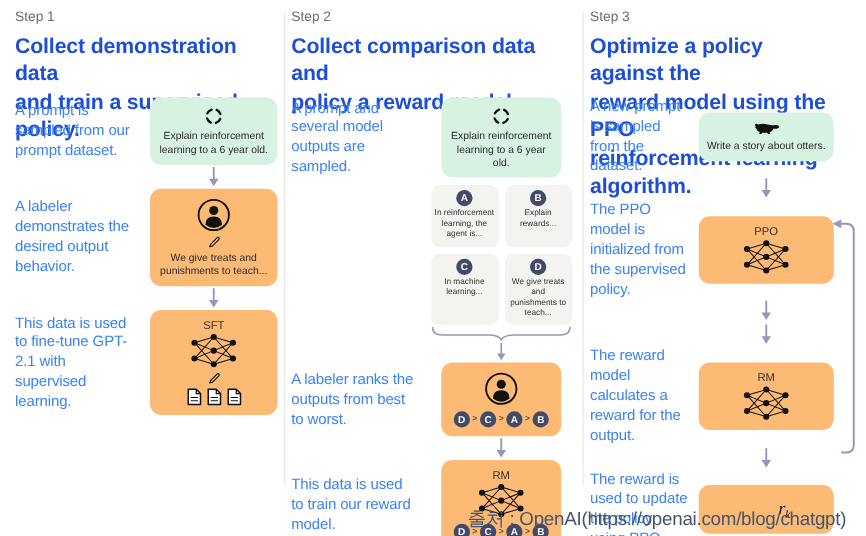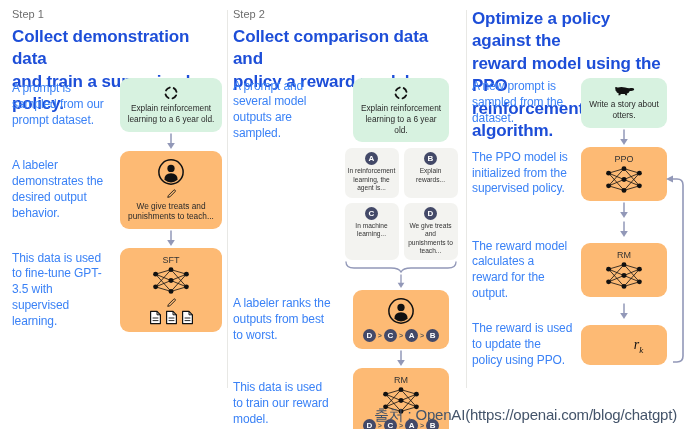--- a/index.html
+++ b/index.html
@@ -12,21 +12,21 @@
   .col2 { width:228px; }
   .col3 { flex:1; padding-right:26px; position:relative; }
   .col-header { height:70px; }
   .step-label { font-size:11px; color:#6d6d6d; margin-bottom:6px; }
   .col-heading { font-size:17px; font-weight:bold; color:#1d4ed8; line-height:1.32; white-space:pre-line; letter-spacing:-0.1px; }
   .row { display:flex; align-items:center; }
   .rowtext { flex:1; font-size:12px; line-height:1.32; color:#3b82f6; padding-right:8px; letter-spacing:-0.1px; }
   .slot { display:flex; flex-direction:column; align-items:center; justify-content:center; }
   .col1 .slot { width:102px; }
   .col2 .slot { width:120px; }
-  .col3 .slot { width:86px;justify-content:center; }
+  .col3 .slot { width:108px;justify-content:center; }
   .box { background:#fdba74; border-radius:9px; text-align:center; padding:7px 5px; width:100%; }
   .col2 .box.main { width:96px; margin:0 auto; }
   .box.green { background:#d7f2e0; }
   .box-text { font-size:8.3px; color:#2a2a2a; line-height:1.3; margin-top:2px; }
   .box-label { font-size:9px; color:#333; margin-bottom:1px; }
   .arrow-row { height:19px; }
   .icon { display:block; margin:0 auto; }
   .docs-row { display:flex; justify-content:center; gap:3px; margin-top:2px; }
   .cards { display:grid; grid-template-columns:54px 54px; gap:5px; margin:6px auto 0; }
   .card { background:#f3f3f0; border-radius:7px; padding:4px 3px 5px; text-align:center; }
@@ -149,21 +149,21 @@
       <div class="row arrow-row">
         <div class="rowtext"></div>
         <div class="slot">
             <svg class="icon" width="14" height="17">
               <use href="#sym-arrow-down"></use>
             </svg>
           </div>
       </div>
 
       <div class="row">
-        <div class="rowtext">This data is used to fine-tune GPT-3.5 with supervised learning.</div>
+        <div class="rowtext">This data is used to fine-tune GPT-2.1 with supervised learning.</div>
         <div class="slot">
           <div class="box">
             <div class="box-label">SFT</div>
             <svg class="icon" width="40" height="29">
                 <use href="#sym-network"></use>
               </svg>
             <svg class="icon" width="11" height="11" style="margin-top:2px">
                 <use href="#sym-pencil"></use>
               </svg>
             <div class="docs-row">
@@ -287,20 +287,21 @@
             </div>
           </div>
         </div>
       </div>
     </div>
 
     <div class="vdivider"></div>
 
     <div class="col col3">
       <div class="col-header">
+        <div class="step-label">Step 3</div>
         <div class="col-heading">Optimize a policy against the
 reward model using the PPO
 reinforcement learning algorithm.</div>
       </div>
 
       <div class="row">
         <div class="rowtext">A new prompt is sampled from the dataset.</div>
         <div class="slot">
           <div class="box green">
             <svg class="icon" width="24" height="12">

